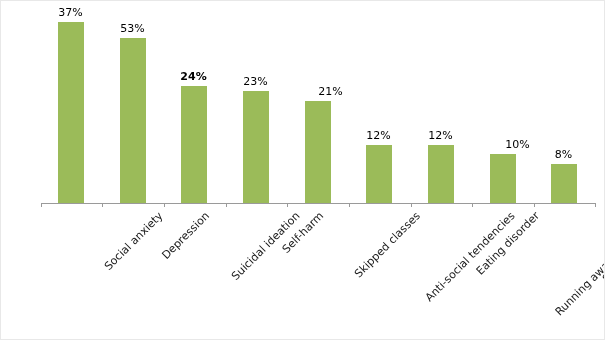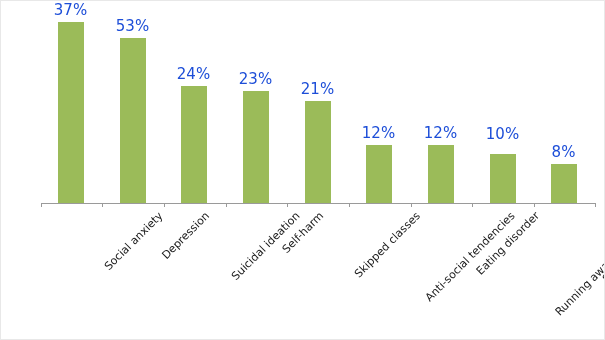--- a/index.html
+++ b/index.html
@@ -54,22 +54,22 @@
     left: 50%;
     transform: translateX(-50%);
     width: 26px;
     background: #9bbb59;
   }
   .bar-label {
     position: absolute;
     left: 50%;
     transform: translateX(-50%);
     white-space: nowrap;
-    font-size: 15px;
-    color: #1d4ed8;
+    font-size: 11px;
+    color: #000000;
     line-height: 1;
   }
   .cat-labels {
     position: absolute;
     left: 0;
     top: 203px;
     width: 605px;
     height: 137px;
   }
   .cat-label {
@@ -107,48 +107,48 @@
     <div class="bar-slot" style="left:41px;">
       <div class="bar" style="height:181px;"></div>
       <div class="bar-label" style="bottom:186px;">37%</div>
     </div>
 
     <div class="bar-slot" style="left:103px;">
       <div class="bar" style="height:165px;"></div>
       <div class="bar-label" style="bottom:170px;">53%</div>
     </div>
 
-    <div class="bar-slot" style="left:164px;">
+    <div class="bar-slot" style="left:164px;font-weight:bold;">
       <div class="bar" style="height:117px;"></div>
       <div class="bar-label" style="bottom:122px;">24%</div>
     </div>
 
     <div class="bar-slot" style="left:226px;margin-top:7px;">
       <div class="bar" style="height:112px;"></div>
       <div class="bar-label" style="bottom:117px;">23%</div>
     </div>
 
     <div class="bar-slot" style="left:288px;">
       <div class="bar" style="height:102px;"></div>
-      <div class="bar-label" style="bottom:107px;">21%</div>
+      <div class="bar-label" style="bottom:107px;margin-left:13px;">21%</div>
     </div>
 
     <div class="bar-slot" style="left:349px;">
       <div class="bar" style="height:58px;"></div>
       <div class="bar-label" style="bottom:63px;">12%</div>
     </div>
 
     <div class="bar-slot" style="left:411px;">
       <div class="bar" style="height:58px;"></div>
       <div class="bar-label" style="bottom:63px;">12%</div>
     </div>
 
     <div class="bar-slot" style="left:473px;">
       <div class="bar" style="height:49px;"></div>
-      <div class="bar-label" style="bottom:62px;">10%</div>
+      <div class="bar-label" style="bottom:54px;margin-left:15px;">10%</div>
     </div>
 
     <div class="bar-slot" style="left:534px;">
       <div class="bar" style="height:39px;"></div>
       <div class="bar-label" style="bottom:44px;">8%</div>
     </div>
 
   </div>
 
   <div class="cat-labels">

